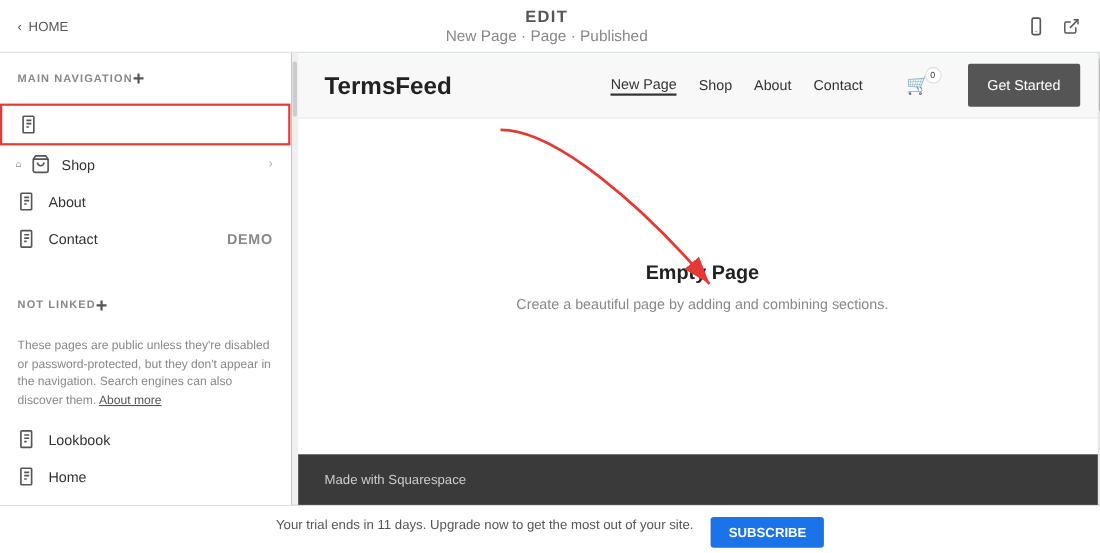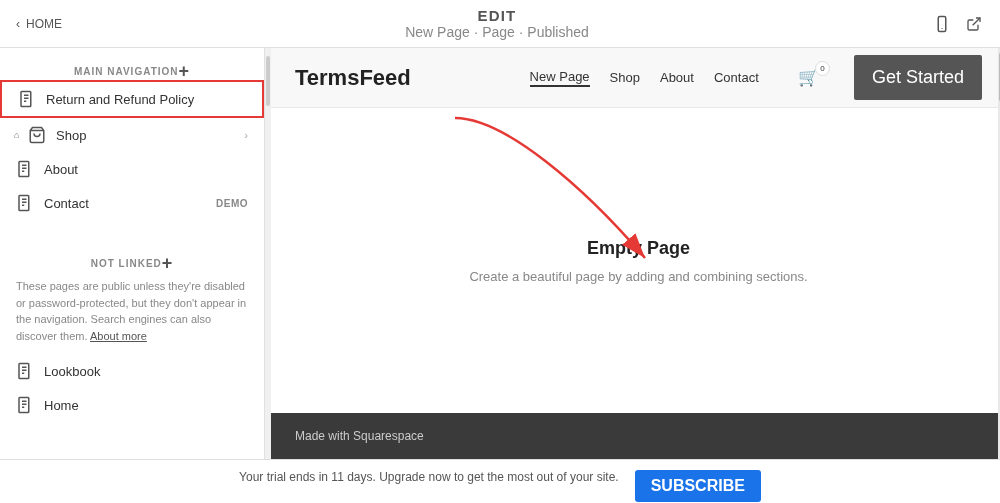--- a/index.html
+++ b/index.html
@@ -21,35 +21,35 @@
     
     .main-layout { display: flex; flex: 1; overflow: hidden; }
 
     
     .sidebar {
       width: 265px; background: #fff; border-right: 1px solid #e0e0e0;
       overflow-y: auto; flex-shrink: 0; padding-bottom: 20px;
     }
 
     .section-header {
-      display: flex; align-items: center; justify-content: center;
-      padding: 14px 16px 0; color: #888; font-size: 10px;
+      display: flex; align-items: center; justify-content: flex-start;
+      padding: 14px 16px 14px; color: #888; font-size: 10px;
       font-weight: 700; letter-spacing: 0.1em; text-transform: uppercase;
     }
     .section-header .add-btn { cursor: pointer; font-size: 18px; color: #555; line-height: 1; }
 
     .nav-item {
       display: flex; align-items: center; padding: 8px 16px;
       cursor: pointer; gap: 10px; color: #333; position: relative;
     }
     .nav-item.highlighted { border: 2px solid #e53935; background: #fff; }
     .nav-item .page-icon { width: 18px; height: 18px; flex-shrink: 0; }
     .nav-item .item-label { font-size: 13px; flex: 1; }
     .nav-item .demo-badge {
-      font-size: 10px; font-weight: 700; color: #888;
+      font-size: 13px; font-weight: 700; color: #888;
       letter-spacing: 0.05em; text-transform: uppercase;
     }
     .nav-item .chevron { color: #aaa; font-size: 11px; }
 
     .not-linked-desc {
       font-size: 11px; color: #888; padding: 6px 16px 10px; line-height: 1.5;
     }
     .not-linked-desc a { color: #555; text-decoration: underline; }
 
     
@@ -69,21 +69,21 @@
       height: 60px; gap: 24px;
     }
     .site-logo { font-size: 22px; font-weight: 700; color: #222; flex: 1; }
     .site-nav-links { display: flex; gap: 20px; align-items: center; }
     .site-nav-link { font-size: 13px; color: #333; cursor: pointer; text-decoration: none; }
     .site-nav-link.active { border-bottom: 2px solid #333; padding-bottom: 1px; }
     .cart-icon { position: relative; margin-right: 8px; font-size: 16px; color: #333; }
     .cart-badge { position: absolute; top: -6px; right: -8px; background: #fff; border: 1px solid #ddd; border-radius: 50%; width: 14px; height: 14px; font-size: 8px; display: flex; align-items: center; justify-content: center; }
     .get-started-btn {
       background: #555; color: #fff; border: none; padding: 12px 18px;
-      font-size: 18px; cursor: pointer; border-radius: 2px;
+      font-size: 13px; cursor: pointer; border-radius: 2px;
     }
 
     .site-content {
       flex: 1; display: flex; flex-direction: column; align-items: center;
       justify-content: center; padding: 40px 20px; background: #fff;
     }
     .empty-page-title { font-size: 18px; font-weight: 700; color: #222; margin-bottom: 10px; }
     .empty-page-desc { font-size: 13px; color: #888; }
 
     .site-footer {
@@ -93,21 +93,21 @@
 
     
     .trial-bar {
       background: #fff; border-top: 1px solid #e0e0e0;
       display: flex; align-items: flex-start; justify-content: center;
       gap: 16px; padding: 10px 20px; font-size: 12px; color: #555;
       flex-shrink: 0; height: 44px;
     }
     .subscribe-btn {
       background: #1a73e8; color: #fff; border: none; padding: 7px 16px;
-      font-size: 16px; font-weight: 600; cursor: pointer; border-radius: 3px;
+      font-size: 12px; font-weight: 600; cursor: pointer; border-radius: 3px;
     }
   </style>
 </head>
 <body>
 
 <div class="top-bar">
   <div class="top-bar-left">
     <span>‹</span>
     <span>HOME</span>
   </div>
@@ -144,21 +144,20 @@
       <span class="add-btn">+</span>
     </div>
 
     <div class="nav-item highlighted" style="position:relative;">
       <svg class="page-icon" viewBox="0 0 24 24" fill="none" stroke="#555" stroke-width="2">
           <rect x="4" y="2" width="13" height="20" rx="1"></rect>
           <line x1="8" y1="7" x2="14" y2="7"></line>
           <line x1="8" y1="11" x2="14" y2="11"></line>
           <line x1="8" y1="15" x2="11" y2="15"></line>
         </svg>
-      <span class="item-label">Return and Refund Policy</span>
     </div>
 
     <div class="nav-item" style="position:relative;">
       <span style="position:absolute; left:14px; top:50%; transform:translateY(-50%); font-size:9px; color:#555;">⌂</span>
       <svg class="page-icon" style="margin-left:12px;" viewBox="0 0 24 24" fill="none" stroke="#555" stroke-width="2">
           <path d="M6 2L3 6v14a2 2 0 002 2h14a2 2 0 002-2V6l-3-4z"></path>
           <line x1="3" y1="6" x2="21" y2="6"></line>
           <path d="M16 10a4 4 0 01-8 0"></path>
         </svg>
       <span class="item-label">Shop</span>

